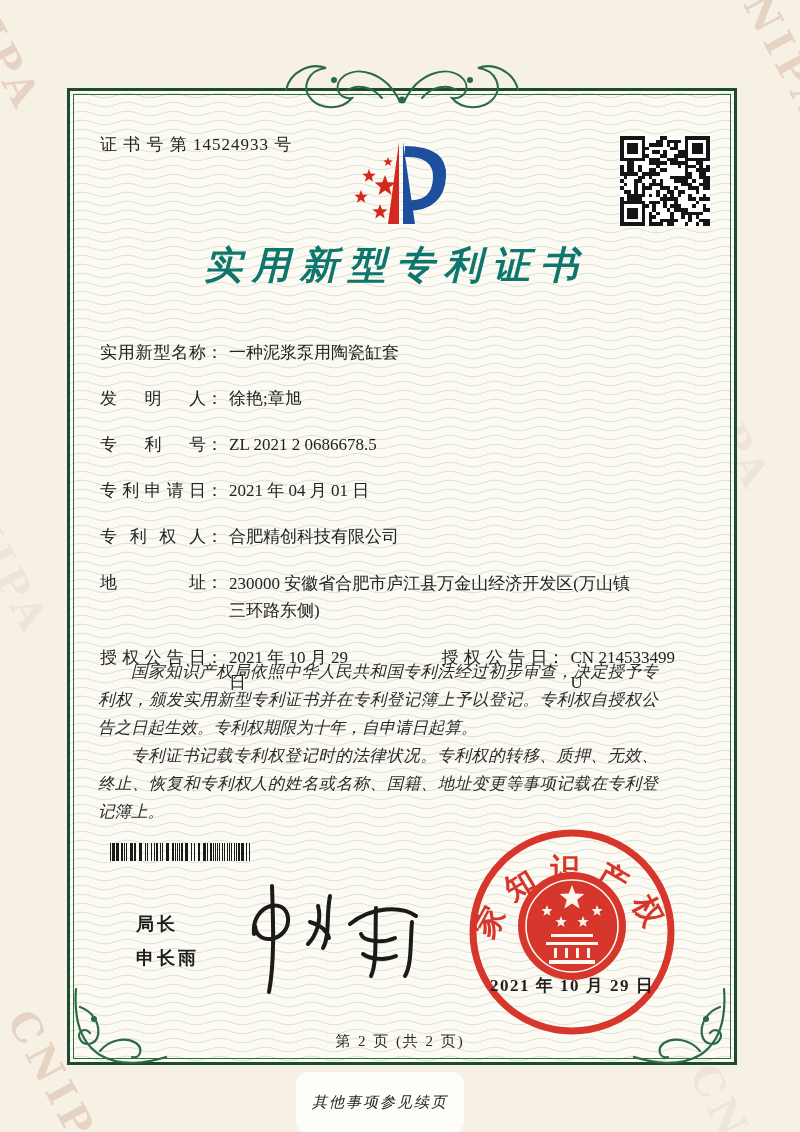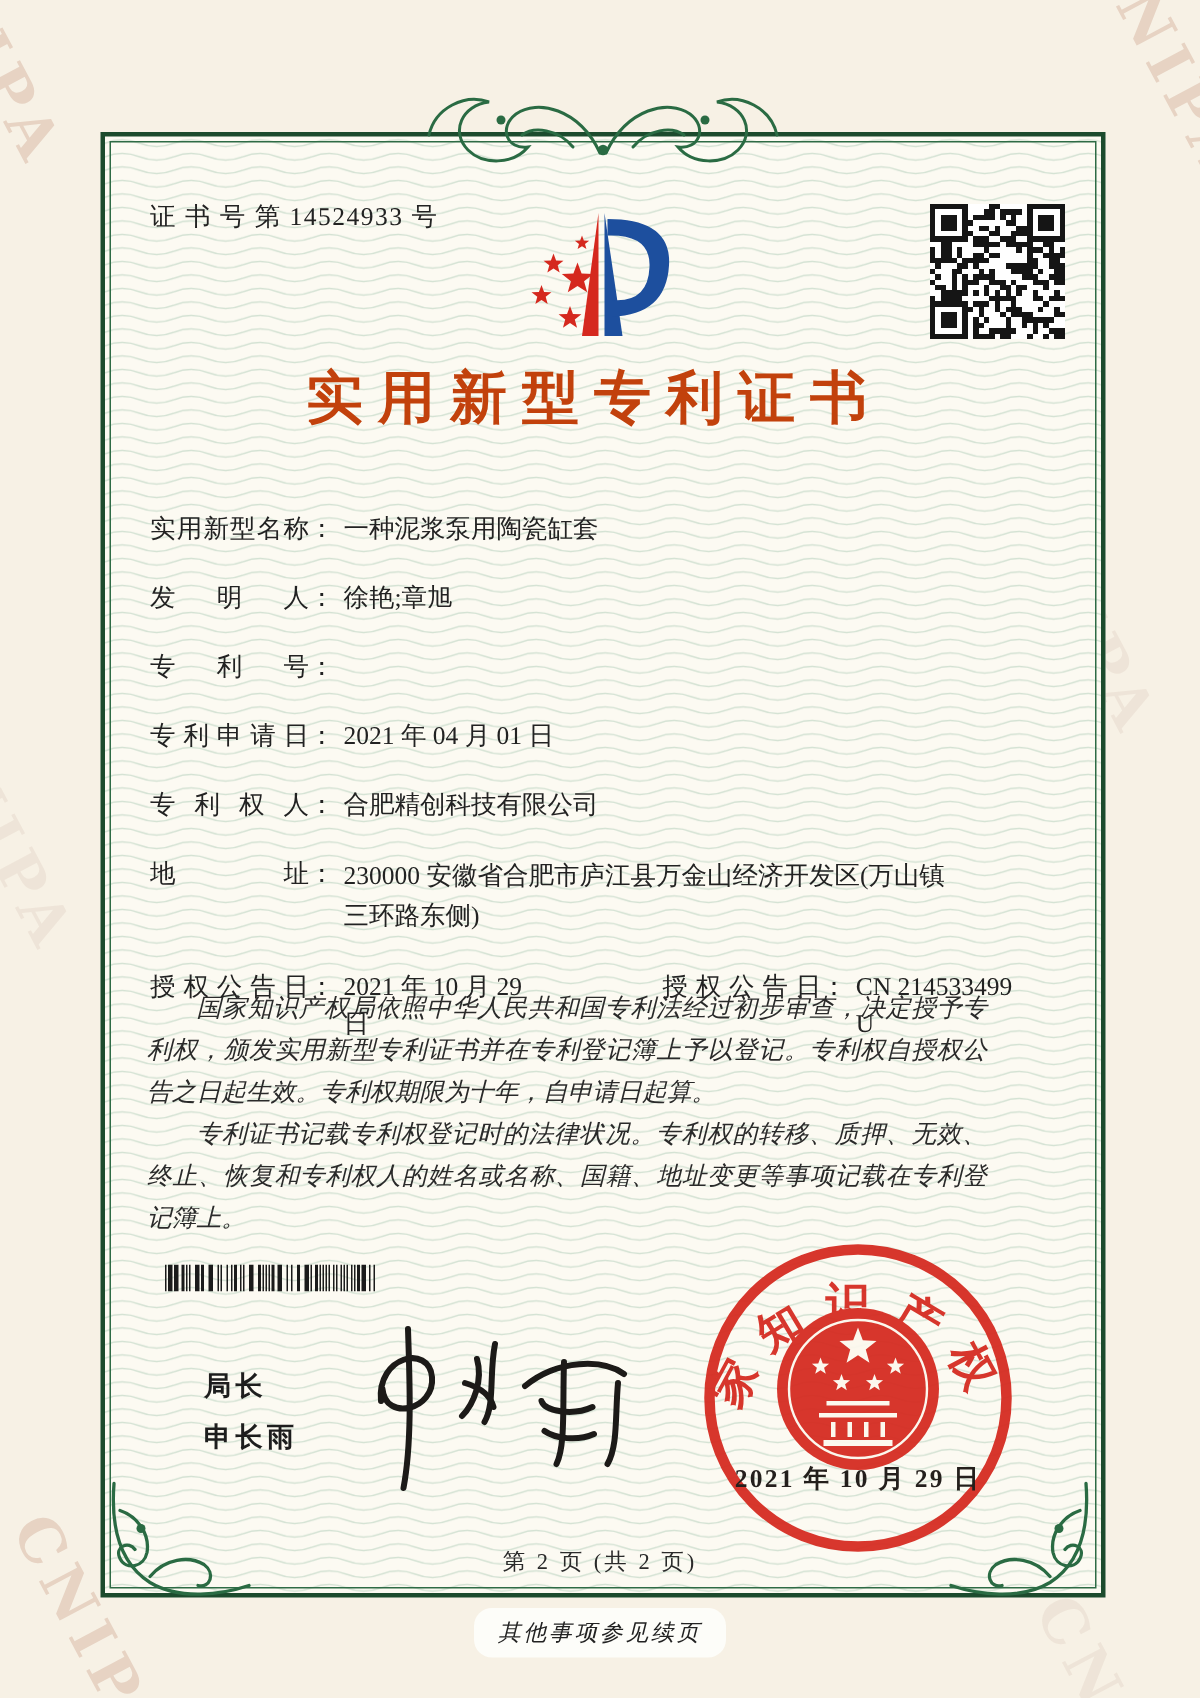--- a/index.html
+++ b/index.html
@@ -16,21 +16,21 @@
   .frame{position:absolute;left:67px;top:88px;width:664px;height:971px;
          border:3px solid #1c4b2d;background:#fcfaf2;}
   .frame .inner-line{position:absolute;left:3px;top:3px;right:3px;bottom:3px;
          border:1px solid #2e6b45;pointer-events:none;}
   .frame svg.waves{position:absolute;left:0;top:0;width:100%;height:100%;}
 
   .abs{position:absolute;}
   .cert-number{left:100px;top:133px;font-size:17px;letter-spacing:1px;color:#222;}
 
   .title{left:0;top:240px;width:792px;text-align:center;font-size:38px;font-weight:bold;
-         letter-spacing:10px;color:#c2410c;}
+         letter-spacing:10px;color:#0f766e;font-style:italic;}
 
   .fields{left:100px;top:340px;width:575px;font-size:17px;color:#222;}
   .frow{margin-bottom:21px;line-height:25px;display:flex;align-items:flex-start;}
   .flabel{display:inline-block;width:106px;text-align:justify;text-align-last:justify;flex:0 0 106px;}
   .fcolon{flex:0 0 auto;margin-right:6px;}
   .fvalue{flex:0 1 auto;}
   .fvalue.addr{max-width:412px;line-height:27px;}
   .grant{display:flex;margin-bottom:0;gap:48px;}
   .grant .g2{margin-left:42px;display:flex;}
 
@@ -40,21 +40,21 @@
 
   .barcode{left:110px;top:843px;width:212px;height:18px;display:flex;align-items:stretch;overflow:hidden;}
   .barcode span{display:inline-block;background:#1b1b1b;height:100%;flex:0 0 auto;}
 
   .signer{left:112px;top:908px;font-family:"Liberation Sans","DejaVu Sans",sans-serif;
           font-weight:600;font-size:18px;letter-spacing:3px;color:#1d1d1d;line-height:32px;margin-left:24px;}
   .signer div{margin-bottom:2px;}
 
   .page-footer{left:0;top:1032px;width:800px;text-align:center;font-size:15px;color:#2a2a2a;letter-spacing:2px;}
 
-  .cont-note{left:316px;top:1072px;background:#fdfdf9;padding:7px 16px;font-size:15px;
+  .cont-note{left:296px;top:1072px;background:#fdfdf9;padding:21px 16px;font-size:15px;
              font-style:italic;letter-spacing:2px;color:#222;border-radius:12px;}
 
   .qr{left:620px;top:136px;}
   .logo{left:336px;top:116px;}
   .sig{left:224px;top:878px;}
   .seal{left:462px;top:822px;}
   .orn-top{left:282px;top:58px;}
   .orn-bl{left:70px;top:985px;}
   .orn-br{left:632px;top:985px;}
 </style>
@@ -472,20 +472,21 @@
         <span class="fvalue">一种泥浆泵用陶瓷缸套</span>
     </div>
     <div class="frow">
       <span class="flabel">发明人</span>
         <span class="fcolon">：</span>
         <span class="fvalue">徐艳;章旭</span>
     </div>
     <div class="frow">
       <span class="flabel">专利号</span>
         <span class="fcolon">：</span>
+        <span class="fvalue">ZL 2021 2 0686678.5</span>
     </div>
     <div class="frow">
       <span class="flabel">专利申请日</span>
         <span class="fcolon">：</span>
         <span class="fvalue">2021 年 04 月 01 日</span>
     </div>
     <div class="frow">
       <span class="flabel">专利权人</span>
         <span class="fcolon">：</span>
         <span class="fvalue">合肥精创科技有限公司</span>

